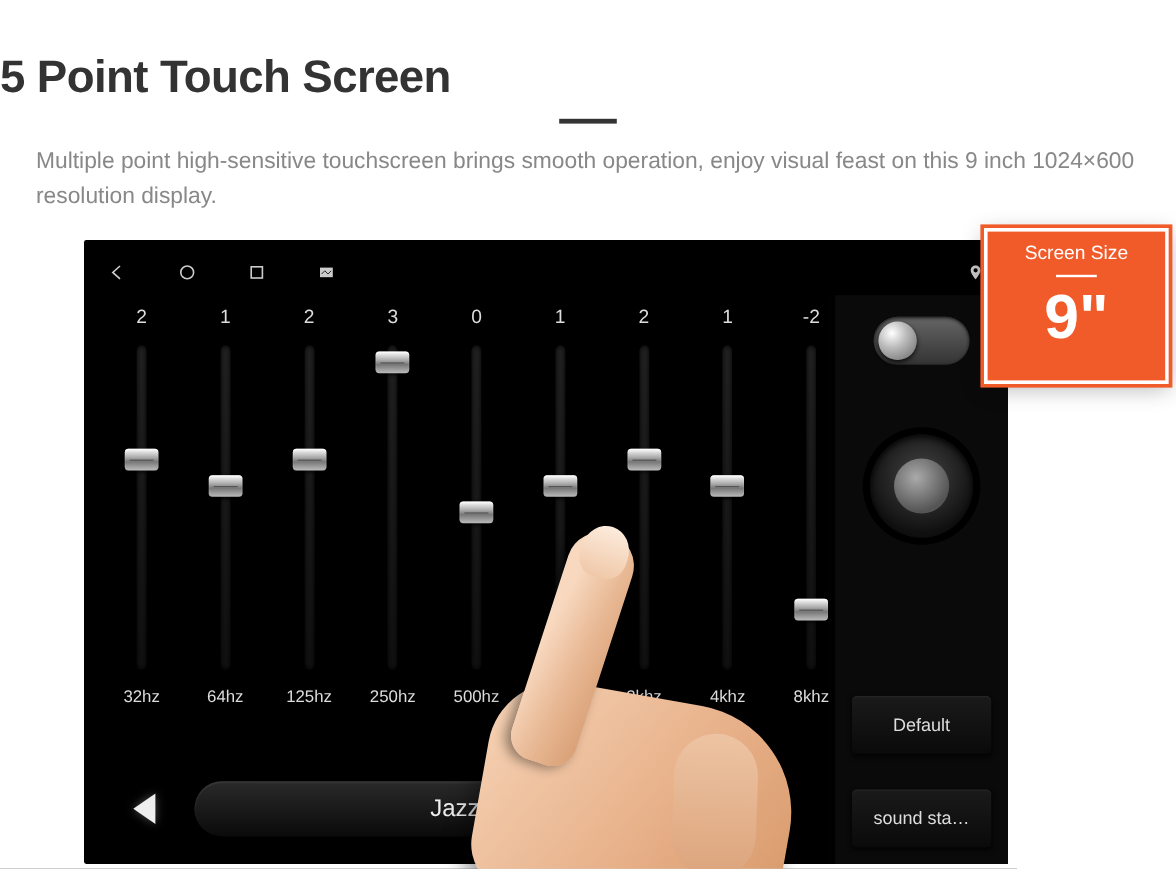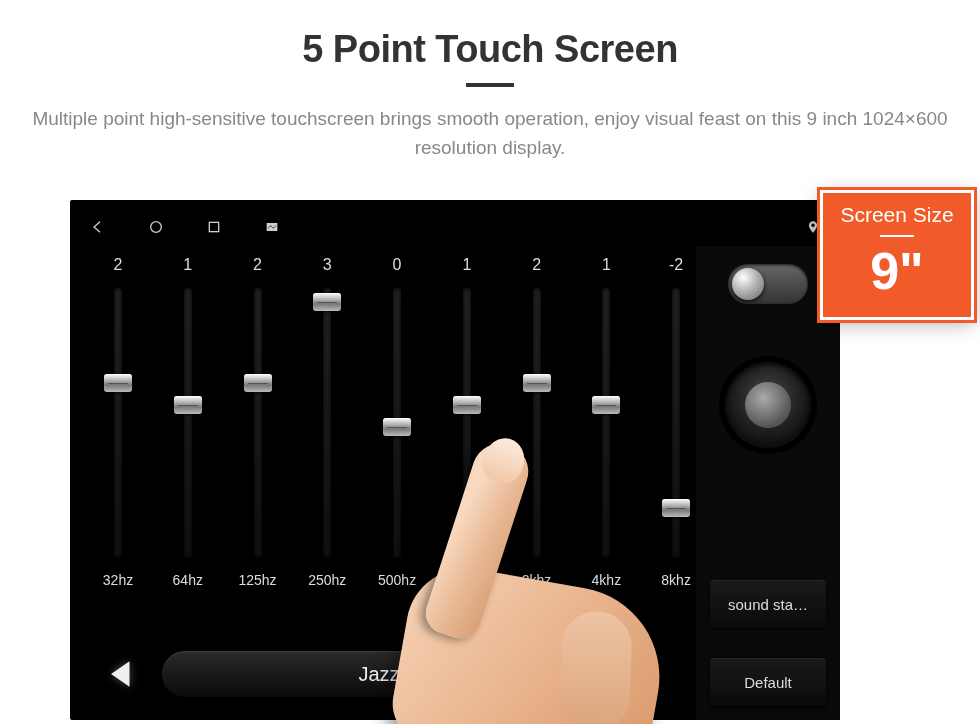--- a/index.html
+++ b/index.html
@@ -5,22 +5,22 @@
 * { margin: 0; padding: 0; box-sizing: border-box; }
 body {
   width: 980px;
   height: 724px;
   background: #fff;
   font-family: -apple-system, BlinkMacSystemFont, "Segoe UI", Arial, sans-serif;
   overflow: hidden;
   position: relative;
 }
 .page-header {
-  text-align: center;
-  padding-top: 28px;
+  text-align: left;
+  padding-top: 44px;
 }
 .title {
   font-size: 38px;
   font-weight: 700;
   color: #333;
   letter-spacing: -0.5px;
 }
 .title-underline {
   width: 48px;
   height: 4px;
@@ -190,21 +190,21 @@
   position:absolute;
   right:-24px;top:-10px;
   width:154px;height:130px;
   background:#f15a29;
   border:3px solid #fff;
   outline:3px solid #f15a29;
   color:#fff;text-align:center;
   padding:10px 6px;
   box-shadow:0 4px 18px rgba(0,0,0,.3);
 }
-.badge-title{font-size:21px;font-weight:500;}
+.badge-title{font-size:16px;font-weight:500;}
 .badge-line{width:34px;height:2px;background:#fff;margin:8px auto;}
 .badge-size{font-size:52px;font-weight:600;line-height:1;}
 
 .hand{
   position:absolute;
   left:330px;bottom:-40px;
   width:260px;height:320px;
   pointer-events:none;
 }
 .finger{
@@ -377,22 +377,22 @@
       </div>
     </div>
 
     <div class="side-panel">
       <div class="toggle">
         <div class="toggle-knob"></div>
       </div>
       <div class="dial">
         <div class="dial-inner"></div>
       </div>
+      <div class="side-btn">Default</div>
       <div class="side-btn">sound sta…</div>
-      <div class="side-btn">Default</div>
     </div>
 
   </div>
 
   <div class="badge">
     <div class="badge-title">Screen Size</div>
     <div class="badge-line"></div>
     <div class="badge-size">9"</div>
   </div>
 

